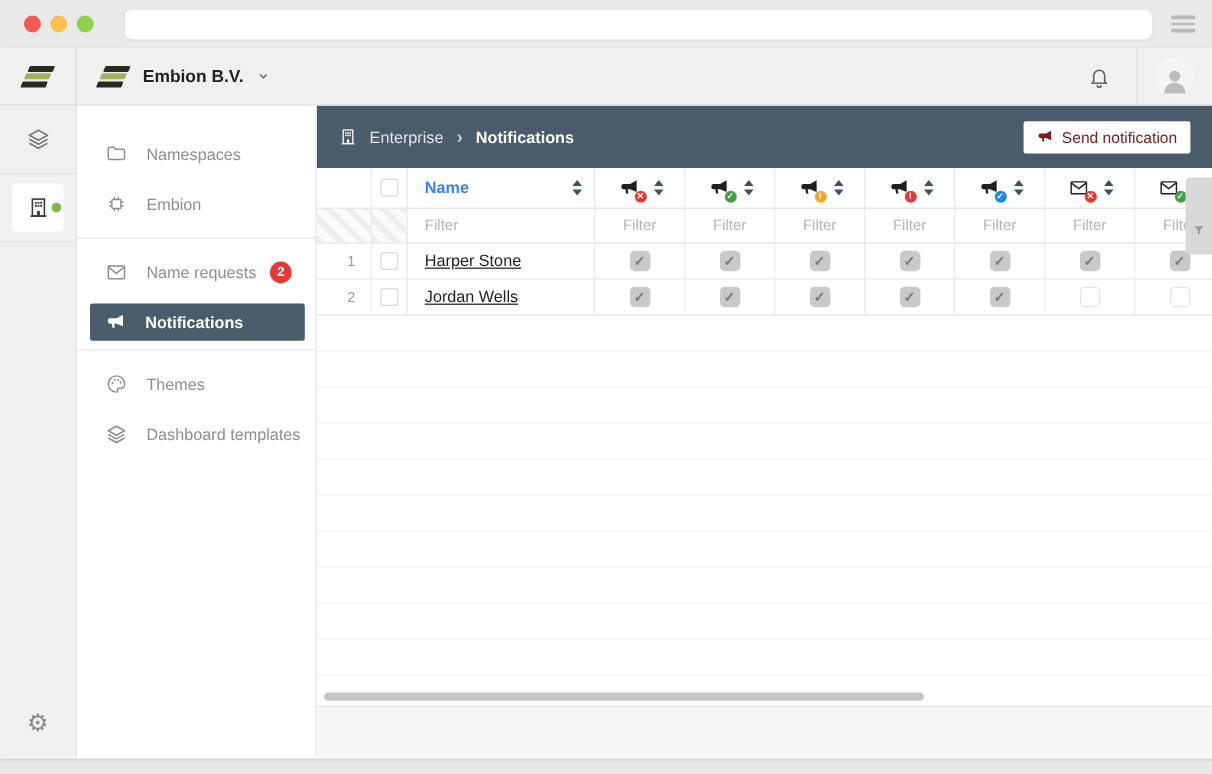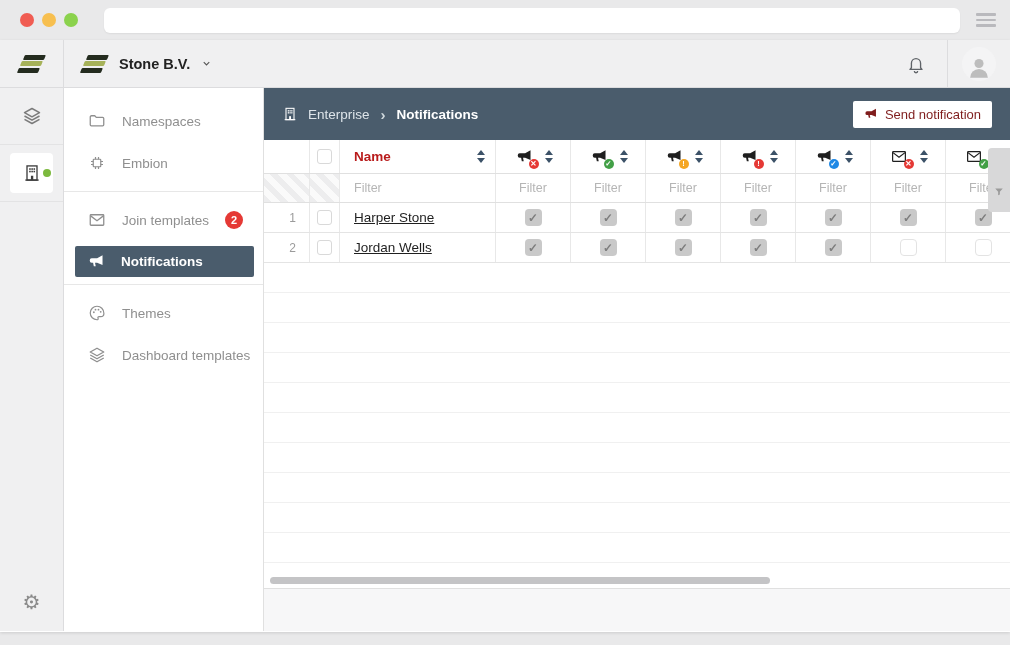--- a/index.html
+++ b/index.html
@@ -42,21 +42,21 @@
   .rail-item{height:57px;display:flex;align-items:center;justify-content:center;
     border-bottom:1px solid #e3e3e4;color:#7b7b7b;}
   .rail-card{width:43px;height:40px;background:#fff;border-radius:4px;display:flex;
     align-items:center;justify-content:center;position:relative;color:#3c3c3c;}
   .rail-dot{position:absolute;right:2px;top:50%;transform:translateY(-50%);
     width:8px;height:8px;border-radius:50%;background:var(--green);}
   .rail-spacer{flex:1;}
   .rail-gear{height:58px;display:flex;align-items:center;justify-content:center;
     color:#8a8a8a;font-size:20px;}
 
-  .sidebar{width:200px;background:#fff;border-right:1px solid #e0e0e0;padding-top:12px;}
+  .sidebar{width:200px;background:#fff;border-right:1px solid #e0e0e0;padding-top:19px;}
   .side-item{height:42px;display:flex;align-items:center;gap:16px;padding-left:24px;
     color:#8f8f8f;font-size:13.5px;position:relative;cursor:pointer;}
   .side-item .ic{flex:0 0 auto;}
   .side-item.selected{height:31px;margin:5px 9px 6px 11px;padding-left:13px;
     background:var(--slate);color:#fff;border-radius:2px;font-weight:bold;}
   .side-div{height:1px;background:#e7e7e7;margin:7px 0;}
   .side-badge{position:absolute;right:20px;top:50%;transform:translateY(-50%);
     width:18px;height:18px;border-radius:50%;background:var(--red);color:#fff;
     font-size:11px;font-weight:bold;display:flex;align-items:center;justify-content:center;}
 
@@ -73,21 +73,21 @@
 
   .tblwrap{flex:1;position:relative;overflow:hidden;border-bottom:1px solid #e0e0e0;}
   .trow{display:flex;}
   .c{border-right:1px solid #e8e8e8;display:flex;align-items:center;}
   .c-num{width:46px;flex:none;justify-content:flex-end;padding-right:13px;
     font-size:12px;color:#9b9b9b;}
   .c-sel{width:30px;flex:none;justify-content:center;}
   .c-name{width:156px;flex:none;padding:0 10px 0 14px;}
   .c-icon{width:75px;flex:none;justify-content:center;gap:10px;}
   .thead{height:34px;border-bottom:1px solid #e0e0e0;}
-  .thead .c-name{font-size:13.5px;font-weight:bold;color:#b91c1c;}
+  .thead .c-name{font-size:13.5px;font-weight:bold;color:#3b82f6;}
   .tfilter{height:29px;border-bottom:1px solid #e0e0e0;}
   .ph{color:#b5b5b5;font-size:12.5px;}
   .striped{background:repeating-linear-gradient(45deg,#ededee 0 5px,#fafafa 5px 12px);}
   .drow{height:30px;border-bottom:1px solid #e4e4e4;}
   .drow .c-name{font-size:13.5px;color:#1f1f1f;text-decoration:underline;}
   .erow{height:30px;border-bottom:1px solid #f0f0f0;}
 
   .cb{width:15px;height:15px;border:1.5px solid #d9d9d9;border-radius:3px;background:#fff;}
   .st{width:17px;height:17px;border-radius:4px;display:flex;align-items:center;justify-content:center;}
   .st.on{background:#c9c9c9;color:#7d7d7d;font-size:12px;font-weight:bold;}
@@ -214,21 +214,21 @@
           <i></i>
           <i></i>
         </span>
     </div>
     <div class="org">
       <span class="logo">
           <i></i>
           <i></i>
           <i></i>
         </span>
-      <span class="org-name">Stone B.V.</span>
+      <span class="org-name">Embion B.V.</span>
       <svg class="ic" style="width:11px;height:11px;color:#555">
           <use href="#i-chevdown"></use>
         </svg>
     </div>
     <div class="hspacer"></div>
     <div class="hicon-btn">
       <svg class="ic" style="width:20px;height:20px">
           <use href="#i-bell"></use>
         </svg>
     </div>
@@ -275,21 +275,21 @@
         <svg class="ic" style="width:18px;height:18px">
             <use href="#i-chip"></use>
           </svg>
         <span>Embion</span>
       </div>
       <div class="side-div"></div>
       <div class="side-item">
         <svg class="ic" style="width:18px;height:18px">
             <use href="#i-mail"></use>
           </svg>
-        <span>Join templates</span>
+        <span>Name requests</span>
         <span class="side-badge">2</span>
       </div>
       <div class="side-item selected">
         <svg class="ic" style="width:17px;height:17px">
             <use href="#i-megaphone"></use>
           </svg>
         <span>Notifications</span>
       </div>
       <div class="side-div"></div>
       <div class="side-item">

